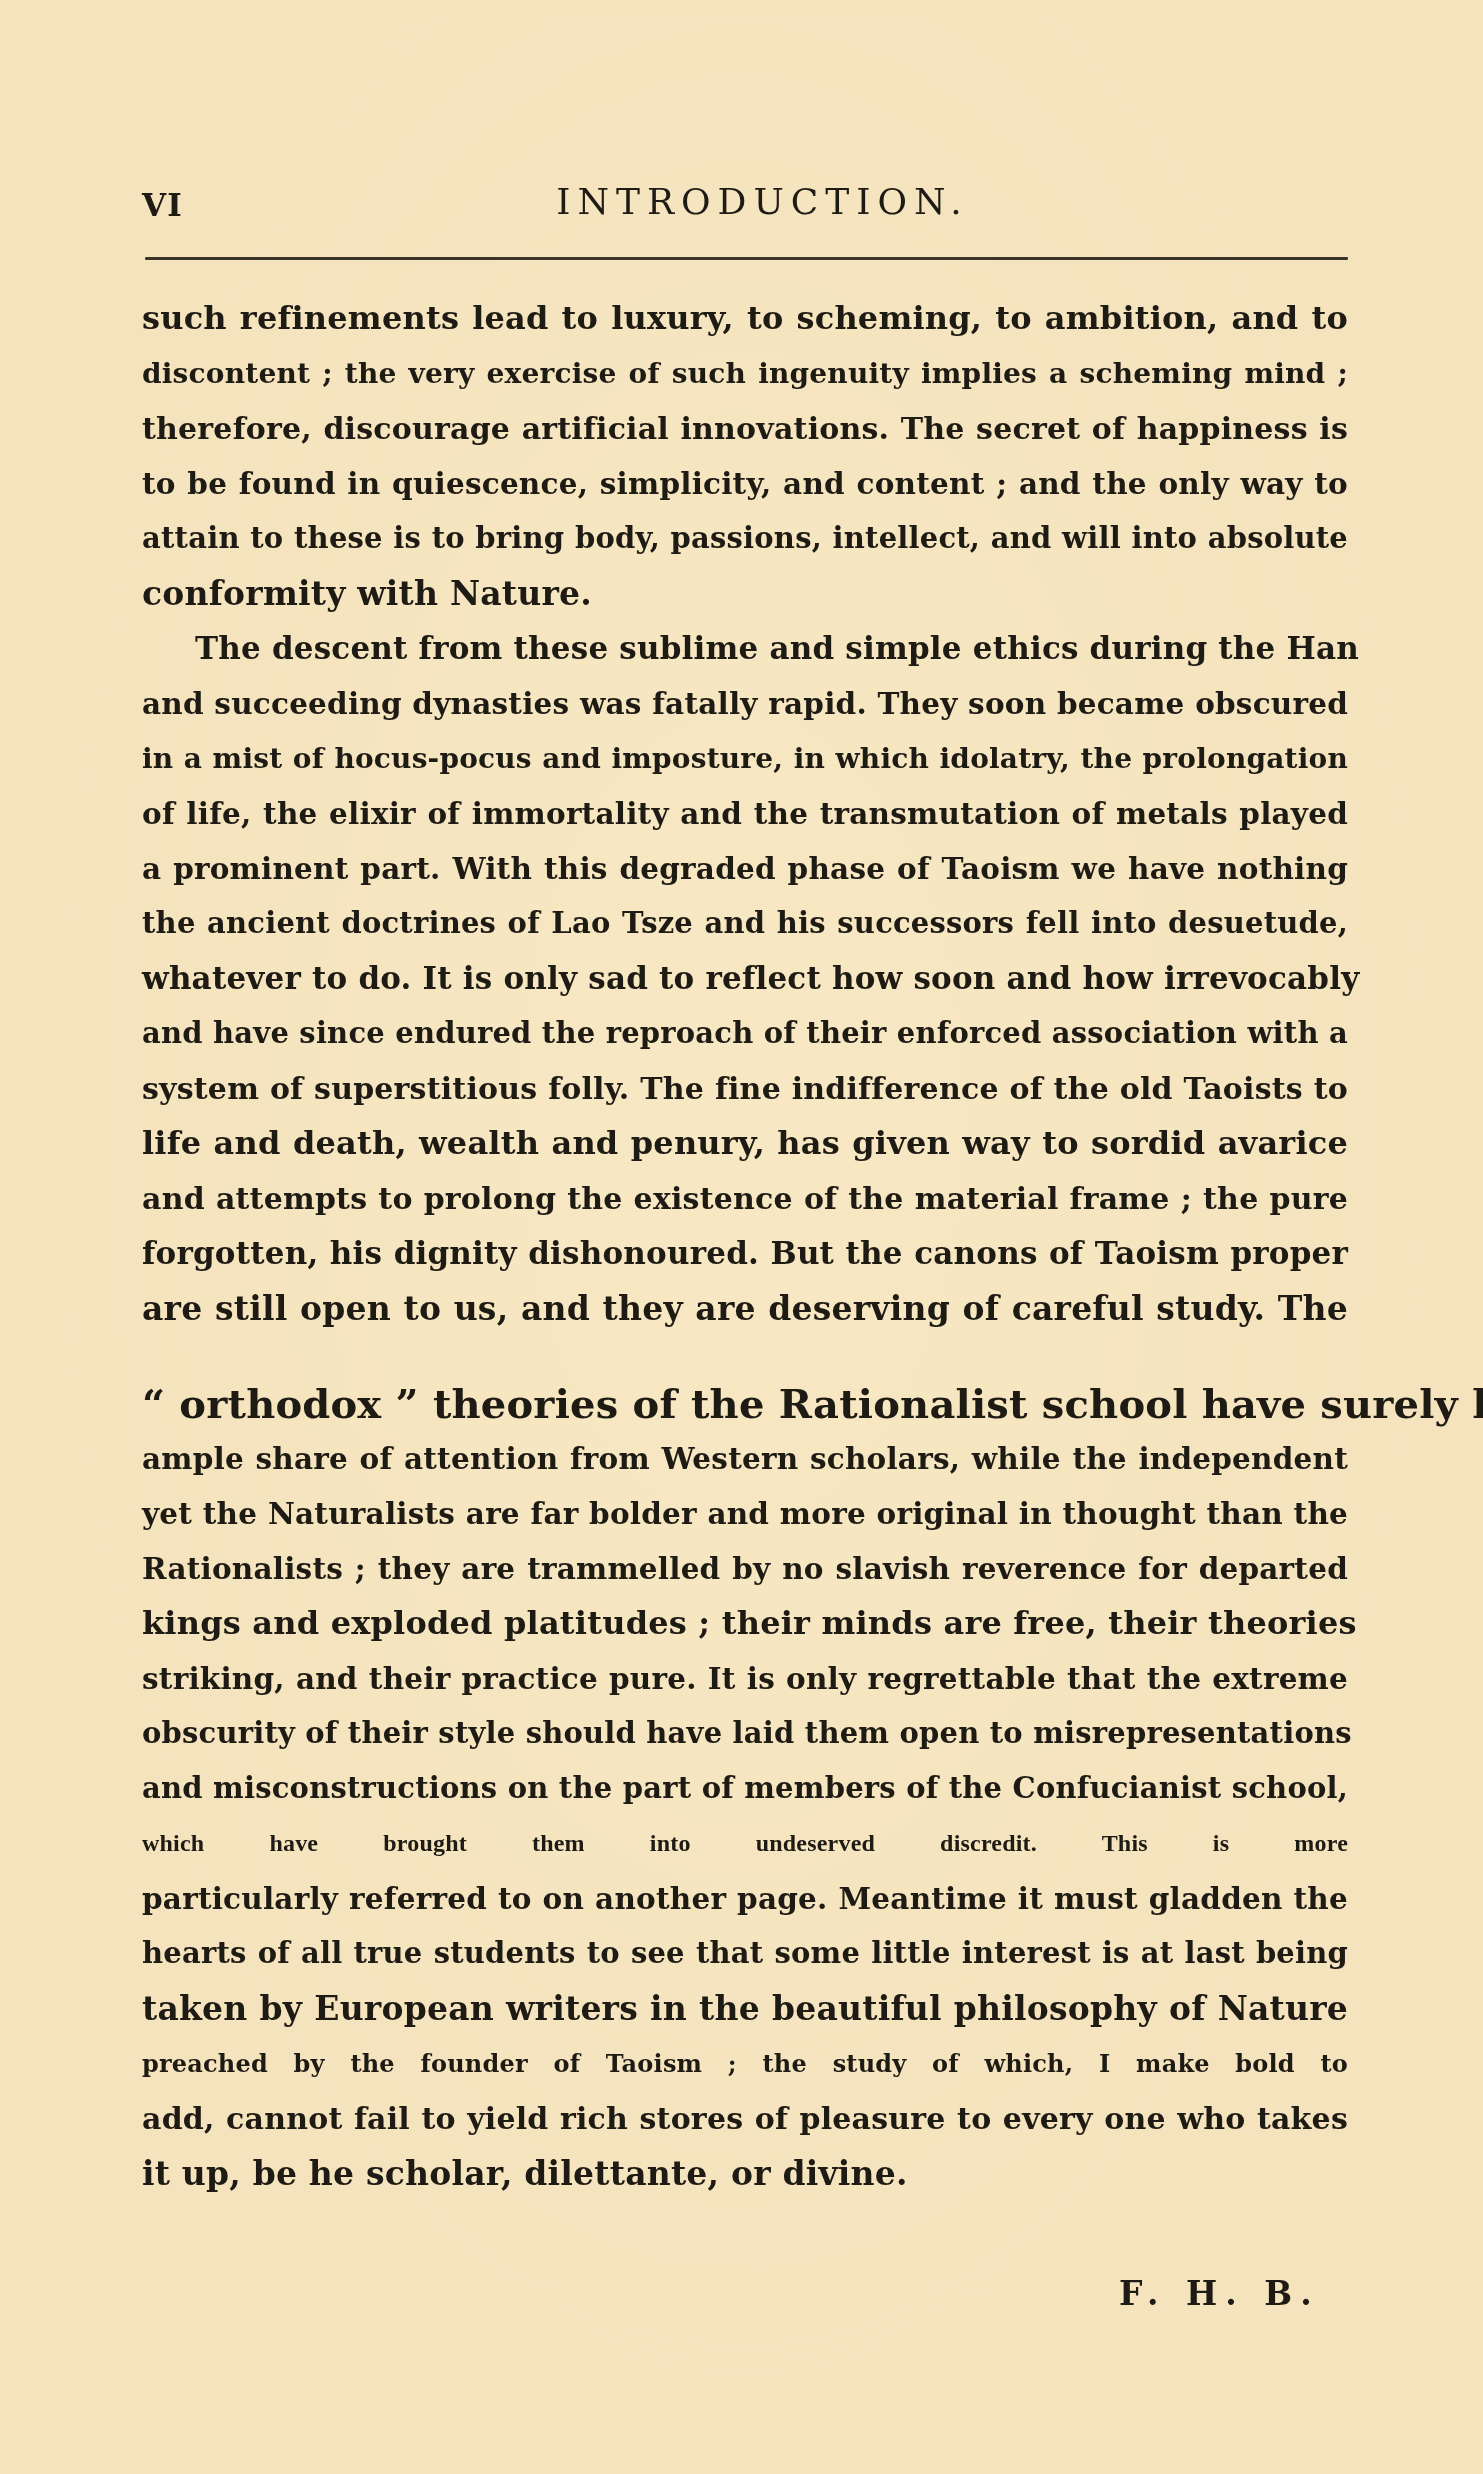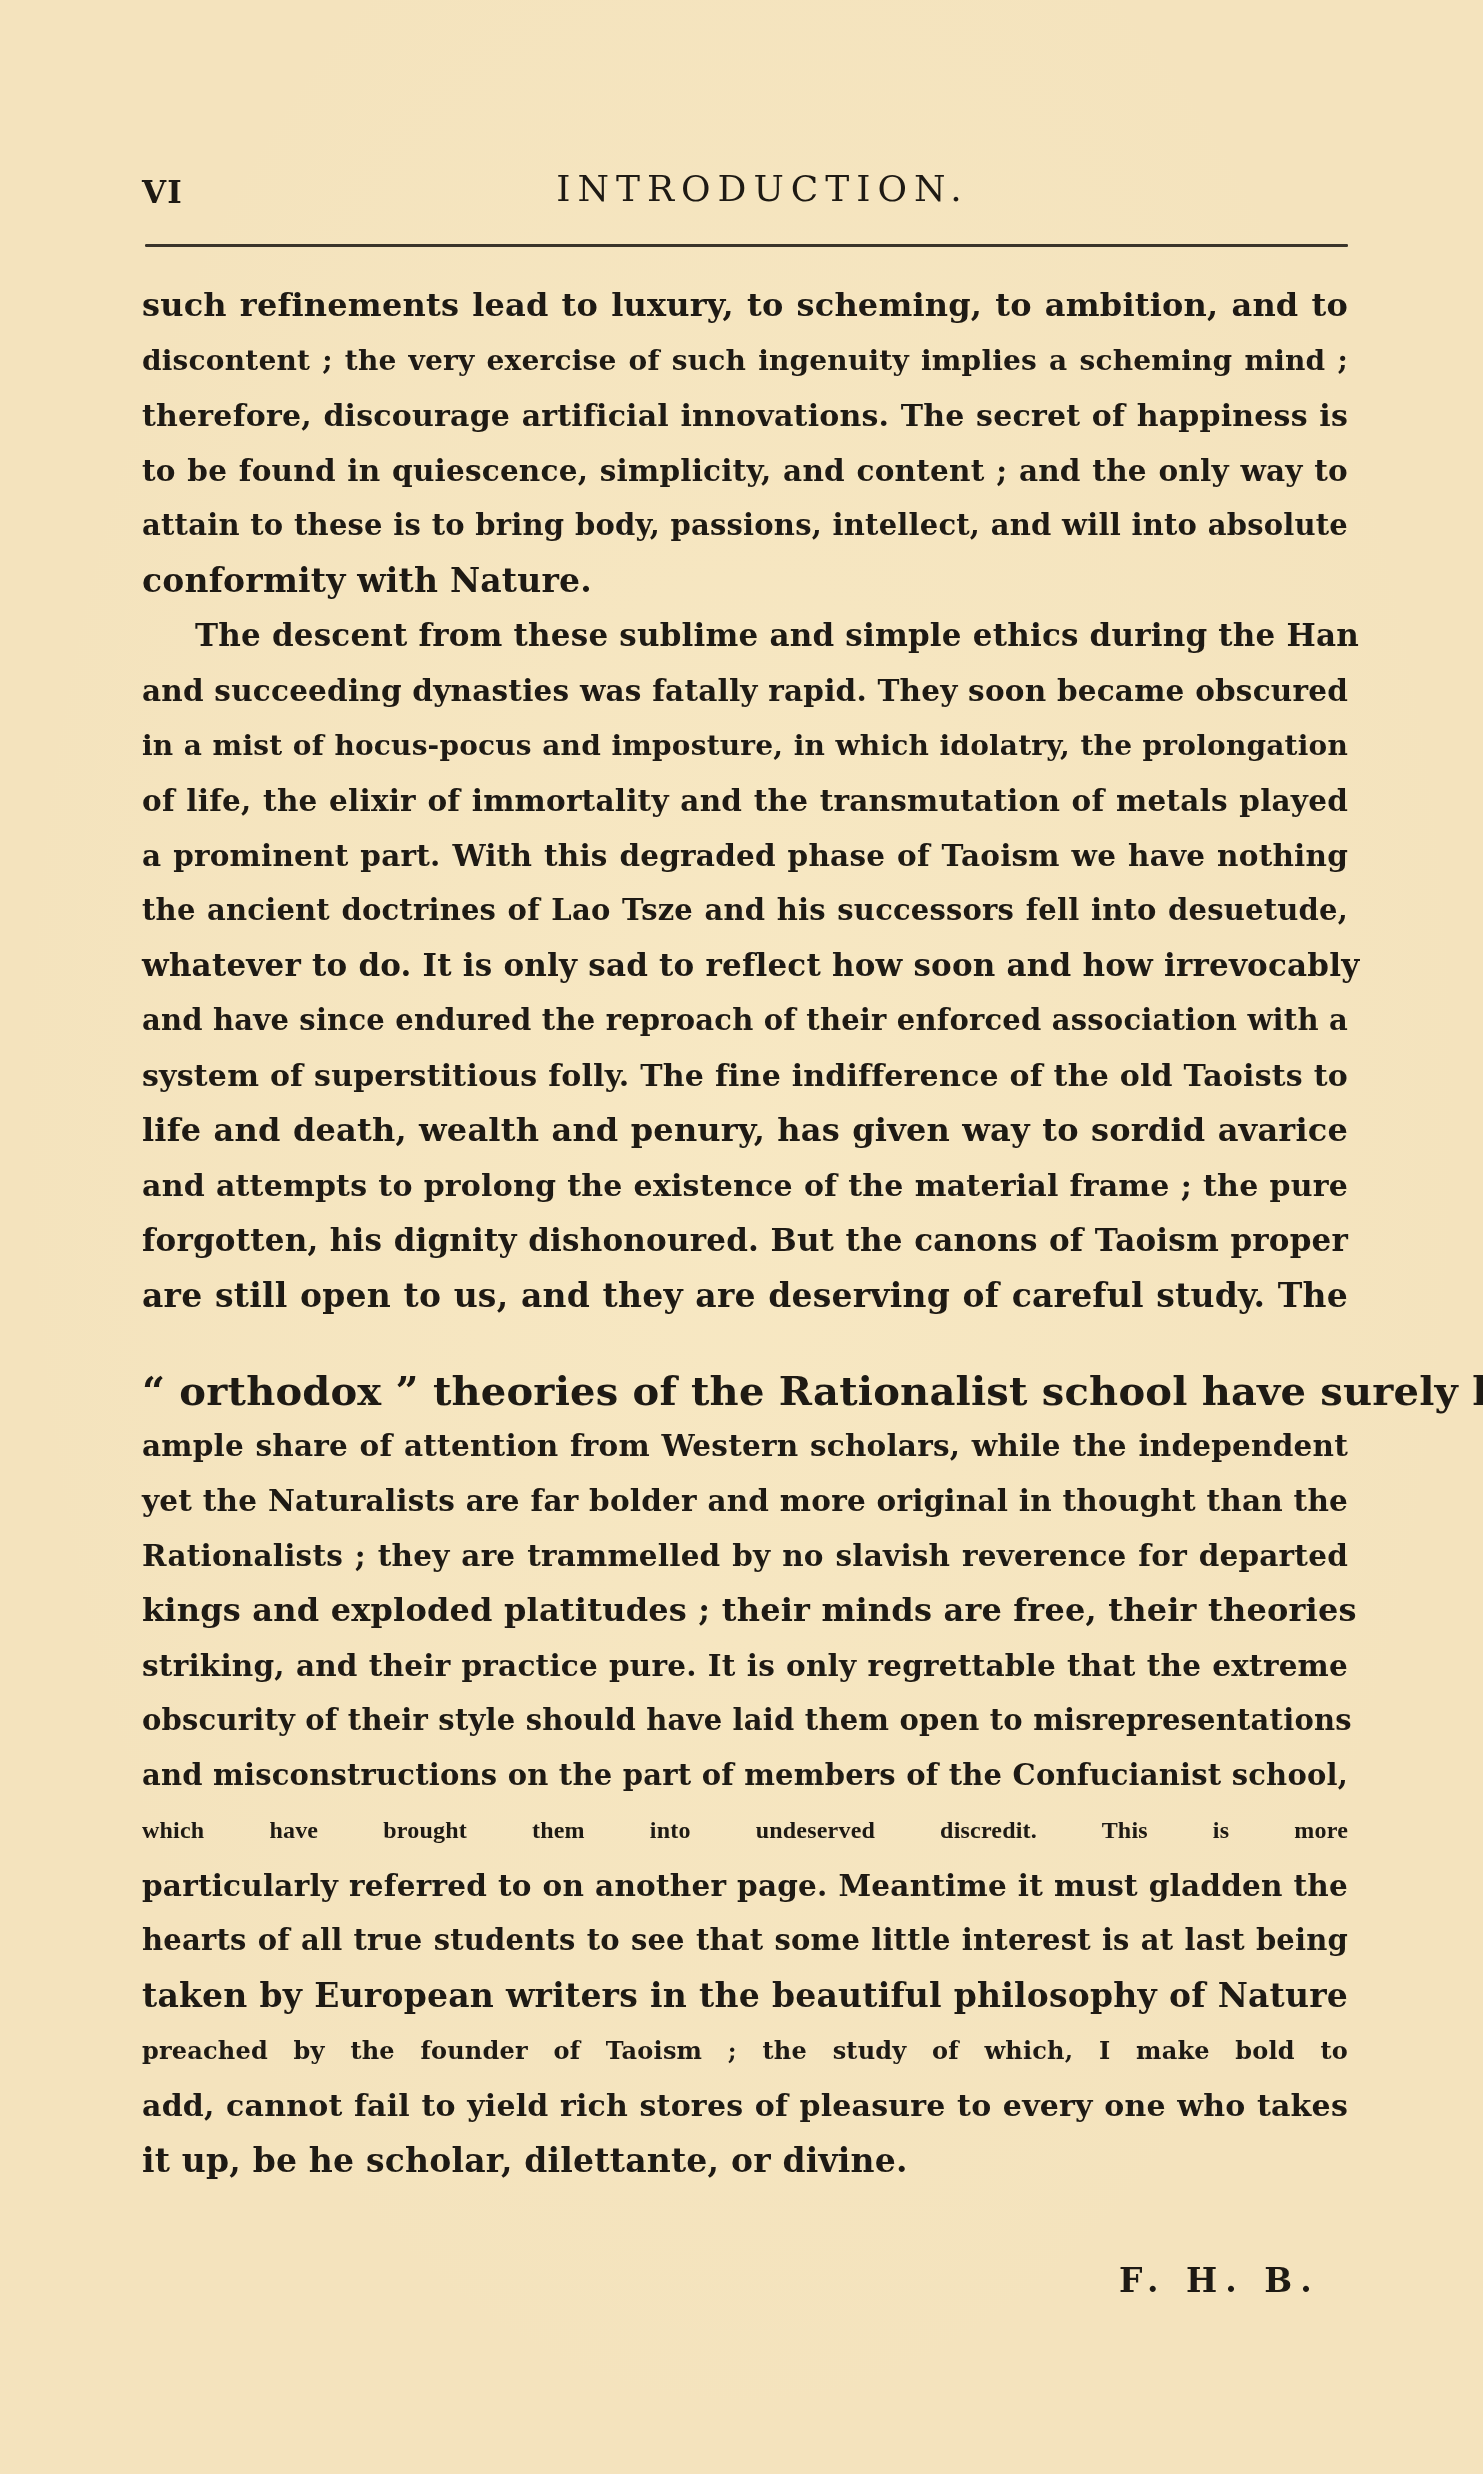--- a/index.html
+++ b/index.html
@@ -10,21 +10,21 @@
     width: 1483px;
     height: 2475px;
     background: #f4e3bd;
     position: relative;
     overflow: hidden;
     color: #1e1a14;
     font-family: "DejaVu Serif", "Liberation Serif", serif;
   }
   .page {
     position: absolute;
-    left: 0; top: 0;
+    left: 0; top: 13px;
     width: 1483px; height: 2456px;
     background:
       radial-gradient(ellipse at 50% 45%, rgba(250,236,200,0.55), rgba(240,220,178,0) 70%),
       #f4e3bd;
   }
   .header {
     position: absolute;
     top: 168px;
     left: 142px;
     width: 1206px;

